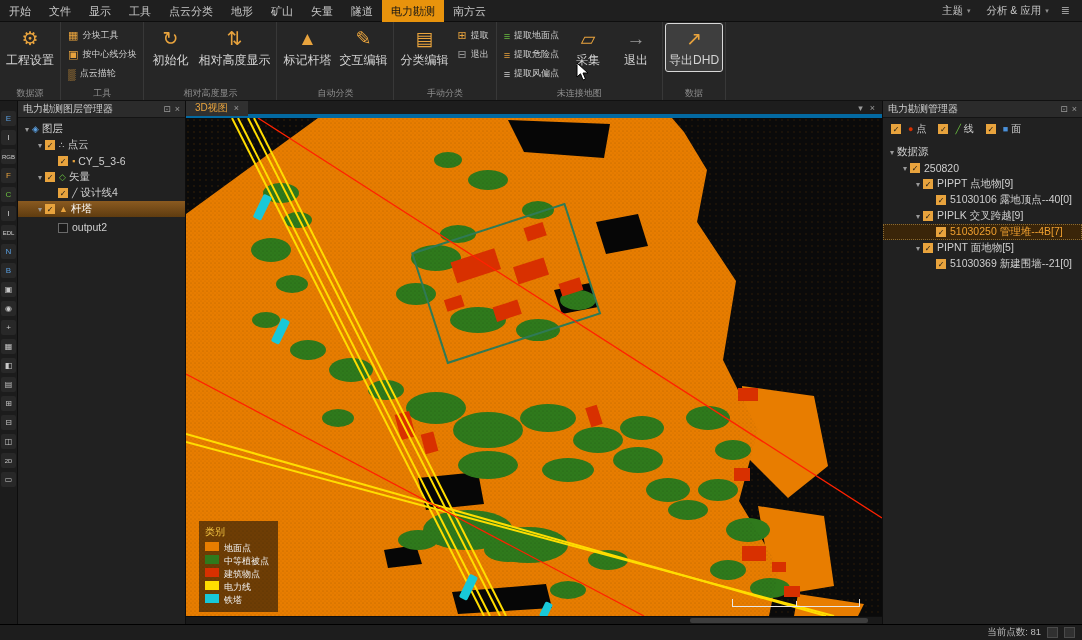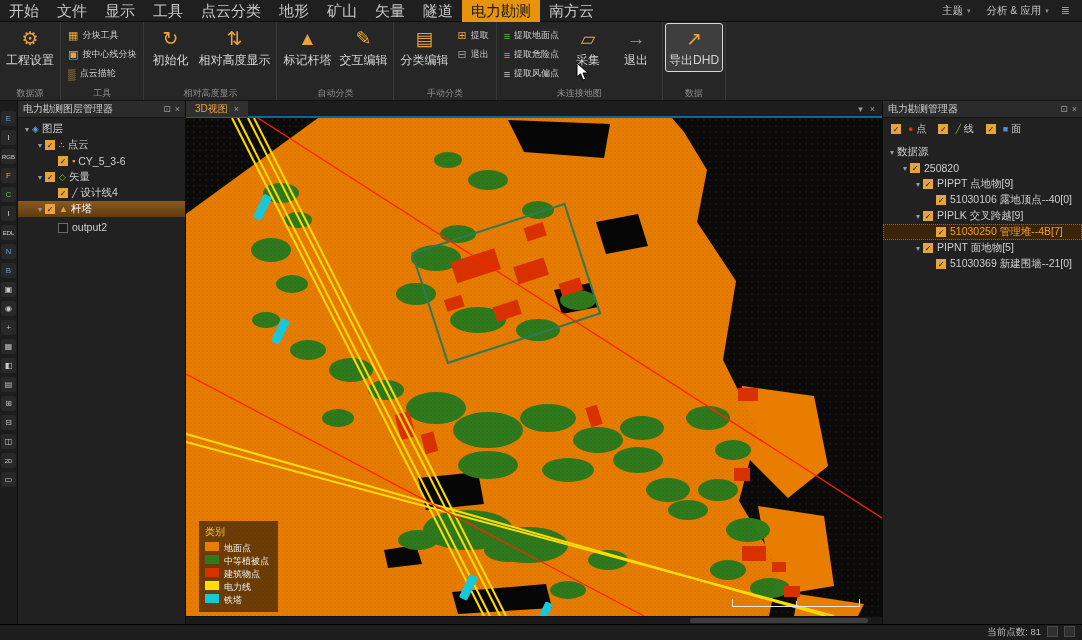--- a/index.html
+++ b/index.html
@@ -2,21 +2,21 @@
 <html><head>
 <meta charset="utf-8">
 <style>
   * { box-sizing: border-box; margin:0; padding:0; }
   html,body { width:1082px; height:640px; overflow:hidden; }
   body { background:#141414; font-family:"Liberation Sans","DejaVu Sans",sans-serif; position:relative; }
 
   
   .menubar { height:22px; background:#1f1f1f; border-bottom:1px solid #0e0e0e; display:flex; align-items:center; }
   .menu-items { display:flex; height:22px; }
-  .menu-item { padding:0 9px; font-size:15px; color:#c8c8c8; line-height:22px; white-space:nowrap; }
+  .menu-item { padding:0 9px; font-size:11px; color:#c8c8c8; line-height:22px; white-space:nowrap; }
   .menu-item.active { background:#e8930c; color:#161616; }
   .menu-right { margin-left:auto; display:flex; align-items:center; padding-right:8px; }
   .menu-dd { display:flex; align-items:center; gap:4px; padding:0 8px; font-size:10.5px; color:#c8c8c8; }
   .caret { font-size:7px; color:#8f8f8f; }
   .hamburger { color:#9a9a9a; font-size:11px; padding:0 4px; }
 
   
   .ribbon { height:79px; background:#262626; border-bottom:1px solid #111; display:flex; position:relative; }
   .ribbon-groups { display:flex; }
   .ribbon-group { display:flex; flex-direction:column; border-right:1px solid #383838; padding:2px 3px 0; }
@@ -45,21 +45,21 @@
   .tree-row { display:flex; align-items:center; height:16px; white-space:nowrap; }
   .expander { width:10px; flex:none; font-size:8px; color:#9a9a9a; text-align:center; }
   .checkbox { width:10px; height:10px; flex:none; border:1px solid #6a6a6a; background:#191919; margin-right:4px; font-size:8px; line-height:9px; text-align:center; color:#161616; }
   .checkbox.checked { background:#e8a33d; border-color:#e8a33d; }
   .tree-icon { margin-right:3px; font-size:9px; }
   .tree-label { overflow:hidden; text-overflow:ellipsis; }
   .left-panel .tree-row.highlighted { background:linear-gradient(#8a5a20,#5f3c10); color:#ffffff; }
   .right-panel .tree-row.highlighted { background:#3a2509; color:#f0a030; outline:1px dotted #8a6a30; outline-offset:-1px; }
 
   .center { flex:1; min-width:0; display:flex; flex-direction:column; background:#101010; }
-  .tabstrip { height:17px; flex:none; background:#1d1d1d; border-bottom:2px solid #0369a1; display:flex; align-items:center; }
+  .tabstrip { height:17px; flex:none; background:#1d1d1d; border-bottom:4px solid #0369a1; display:flex; align-items:center; }
   .tab { height:17px; background:#303030; border-top:1px solid #e8930c; color:#e8a33d; font-size:10px; display:flex; align-items:center; gap:6px; padding:0 9px; }
   .tab .close { color:#9a9a9a; font-size:9px; }
   .tabstrip-icons { margin-left:auto; padding-right:7px; display:flex; gap:7px; color:#9a9a9a; font-size:9px; }
 
   .viewport { flex:1; position:relative; overflow:hidden; }
   .viewport svg.scene { position:absolute; inset:0; width:100%; height:100%; display:block; }
   .legend { position:absolute; left:13px; bottom:4px; background:rgba(10,10,10,0.55); padding:4px 9px 5px 6px; }
   .legend-title { color:#f0c040; font-size:10px; margin-bottom:3px; }
   .legend-item { display:flex; align-items:flex-start; gap:5px; height:13px; }
   .legend-swatch { width:14px; height:9px; flex:none; }
@@ -70,21 +70,21 @@
   .h-thumb { position:absolute; right:14px; top:1px; width:178px; height:5px; background:#3d3d3d; border-radius:2px; }
 
   .search-row { display:flex; align-items:center; gap:4px; padding:4px 6px 2px; font-size:10px; color:#cfcfcf; }
   .search-input { flex:1; height:15px; background:#141414; border:1px solid #3c3c3c; color:#dddddd; font-size:10px; padding:0 3px; outline:none; }
   .filter-row { display:flex; align-items:center; gap:12px; padding:4px 8px 5px; font-size:10px; color:#cfcfcf; }
   .filter { display:flex; align-items:center; gap:3px; }
   .filter-icon { font-size:9px; }
 
   
   .statusbar { height:16px; background:#1d1d1d; border-top:1px solid #000; display:flex; align-items:center; padding:0 7px; font-size:9.5px; color:#bdbdbd; }
-  .status-right { margin-left:auto; display:flex; gap:6px; }
+  .status-right { margin-left:auto; display:flex; align-items:center; gap:6px; }
   .status-chip { width:11px; height:11px; background:#303030; border:1px solid #4a4a4a; display:inline-block; }
 </style>
 </head>
 <body>
 
 <div class="menubar">
   <div class="menu-items" id="menu-items">
       <div class="menu-item">开始</div>
       <div class="menu-item">文件</div>
       <div class="menu-item">显示</div>

